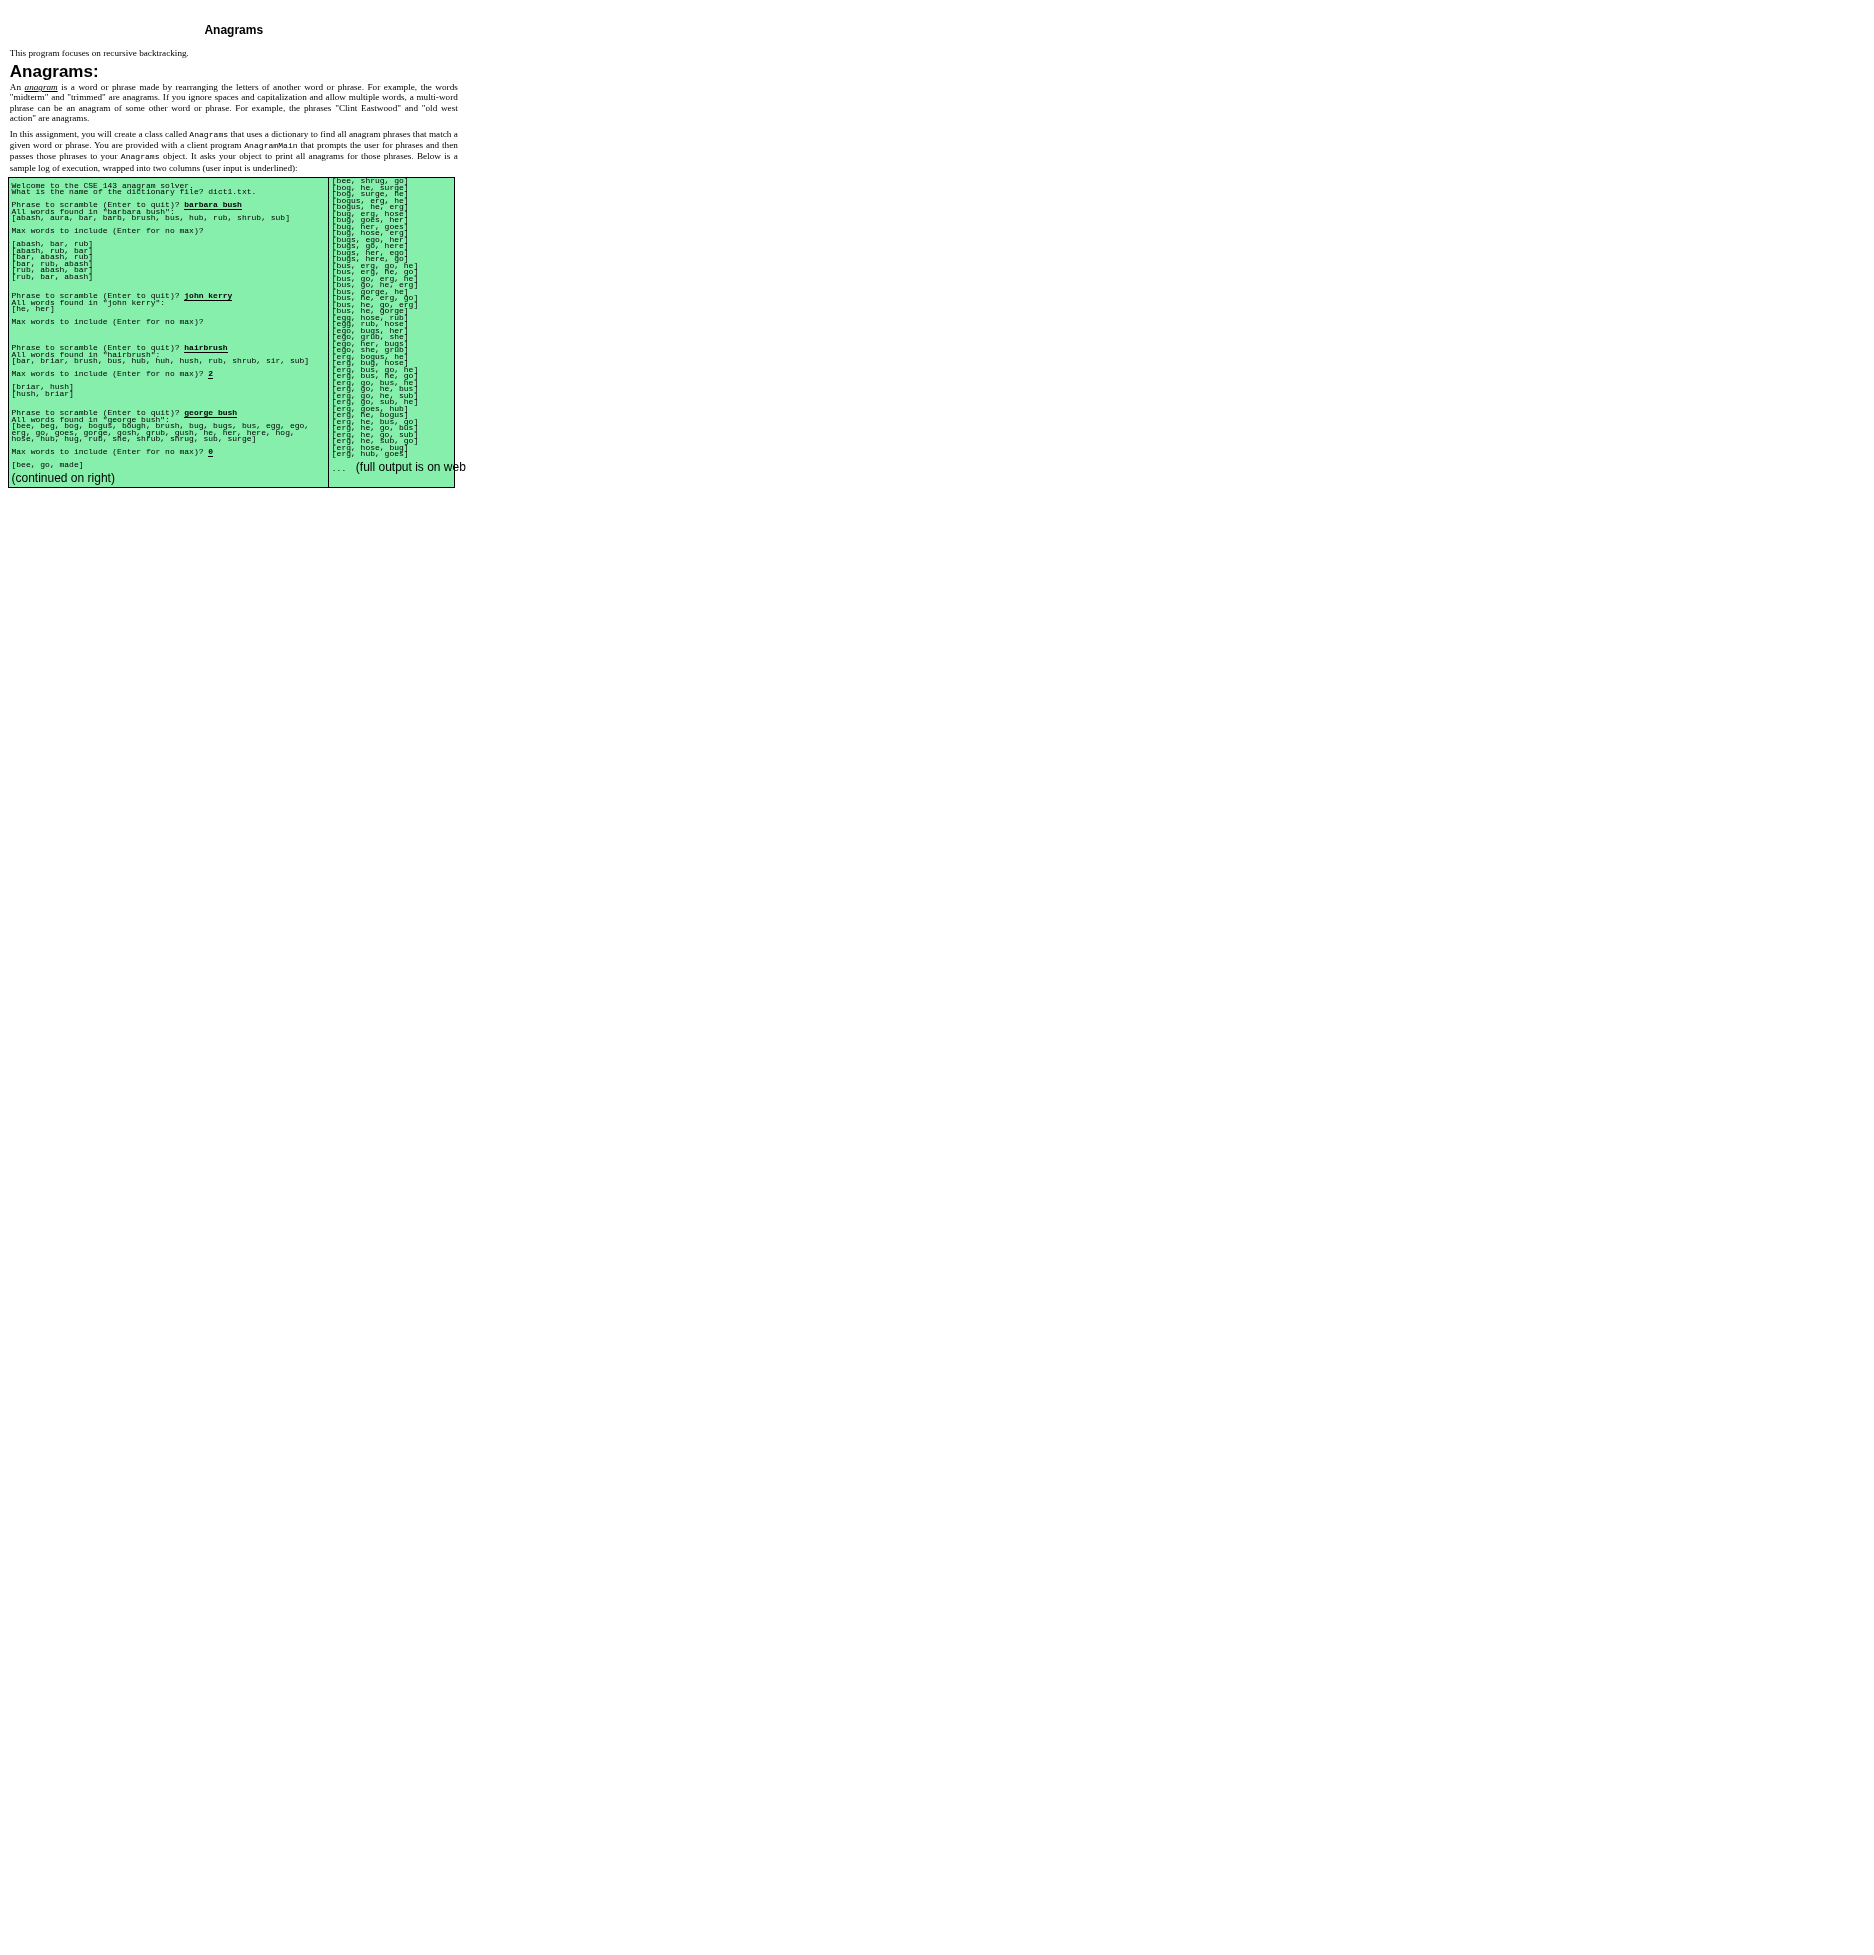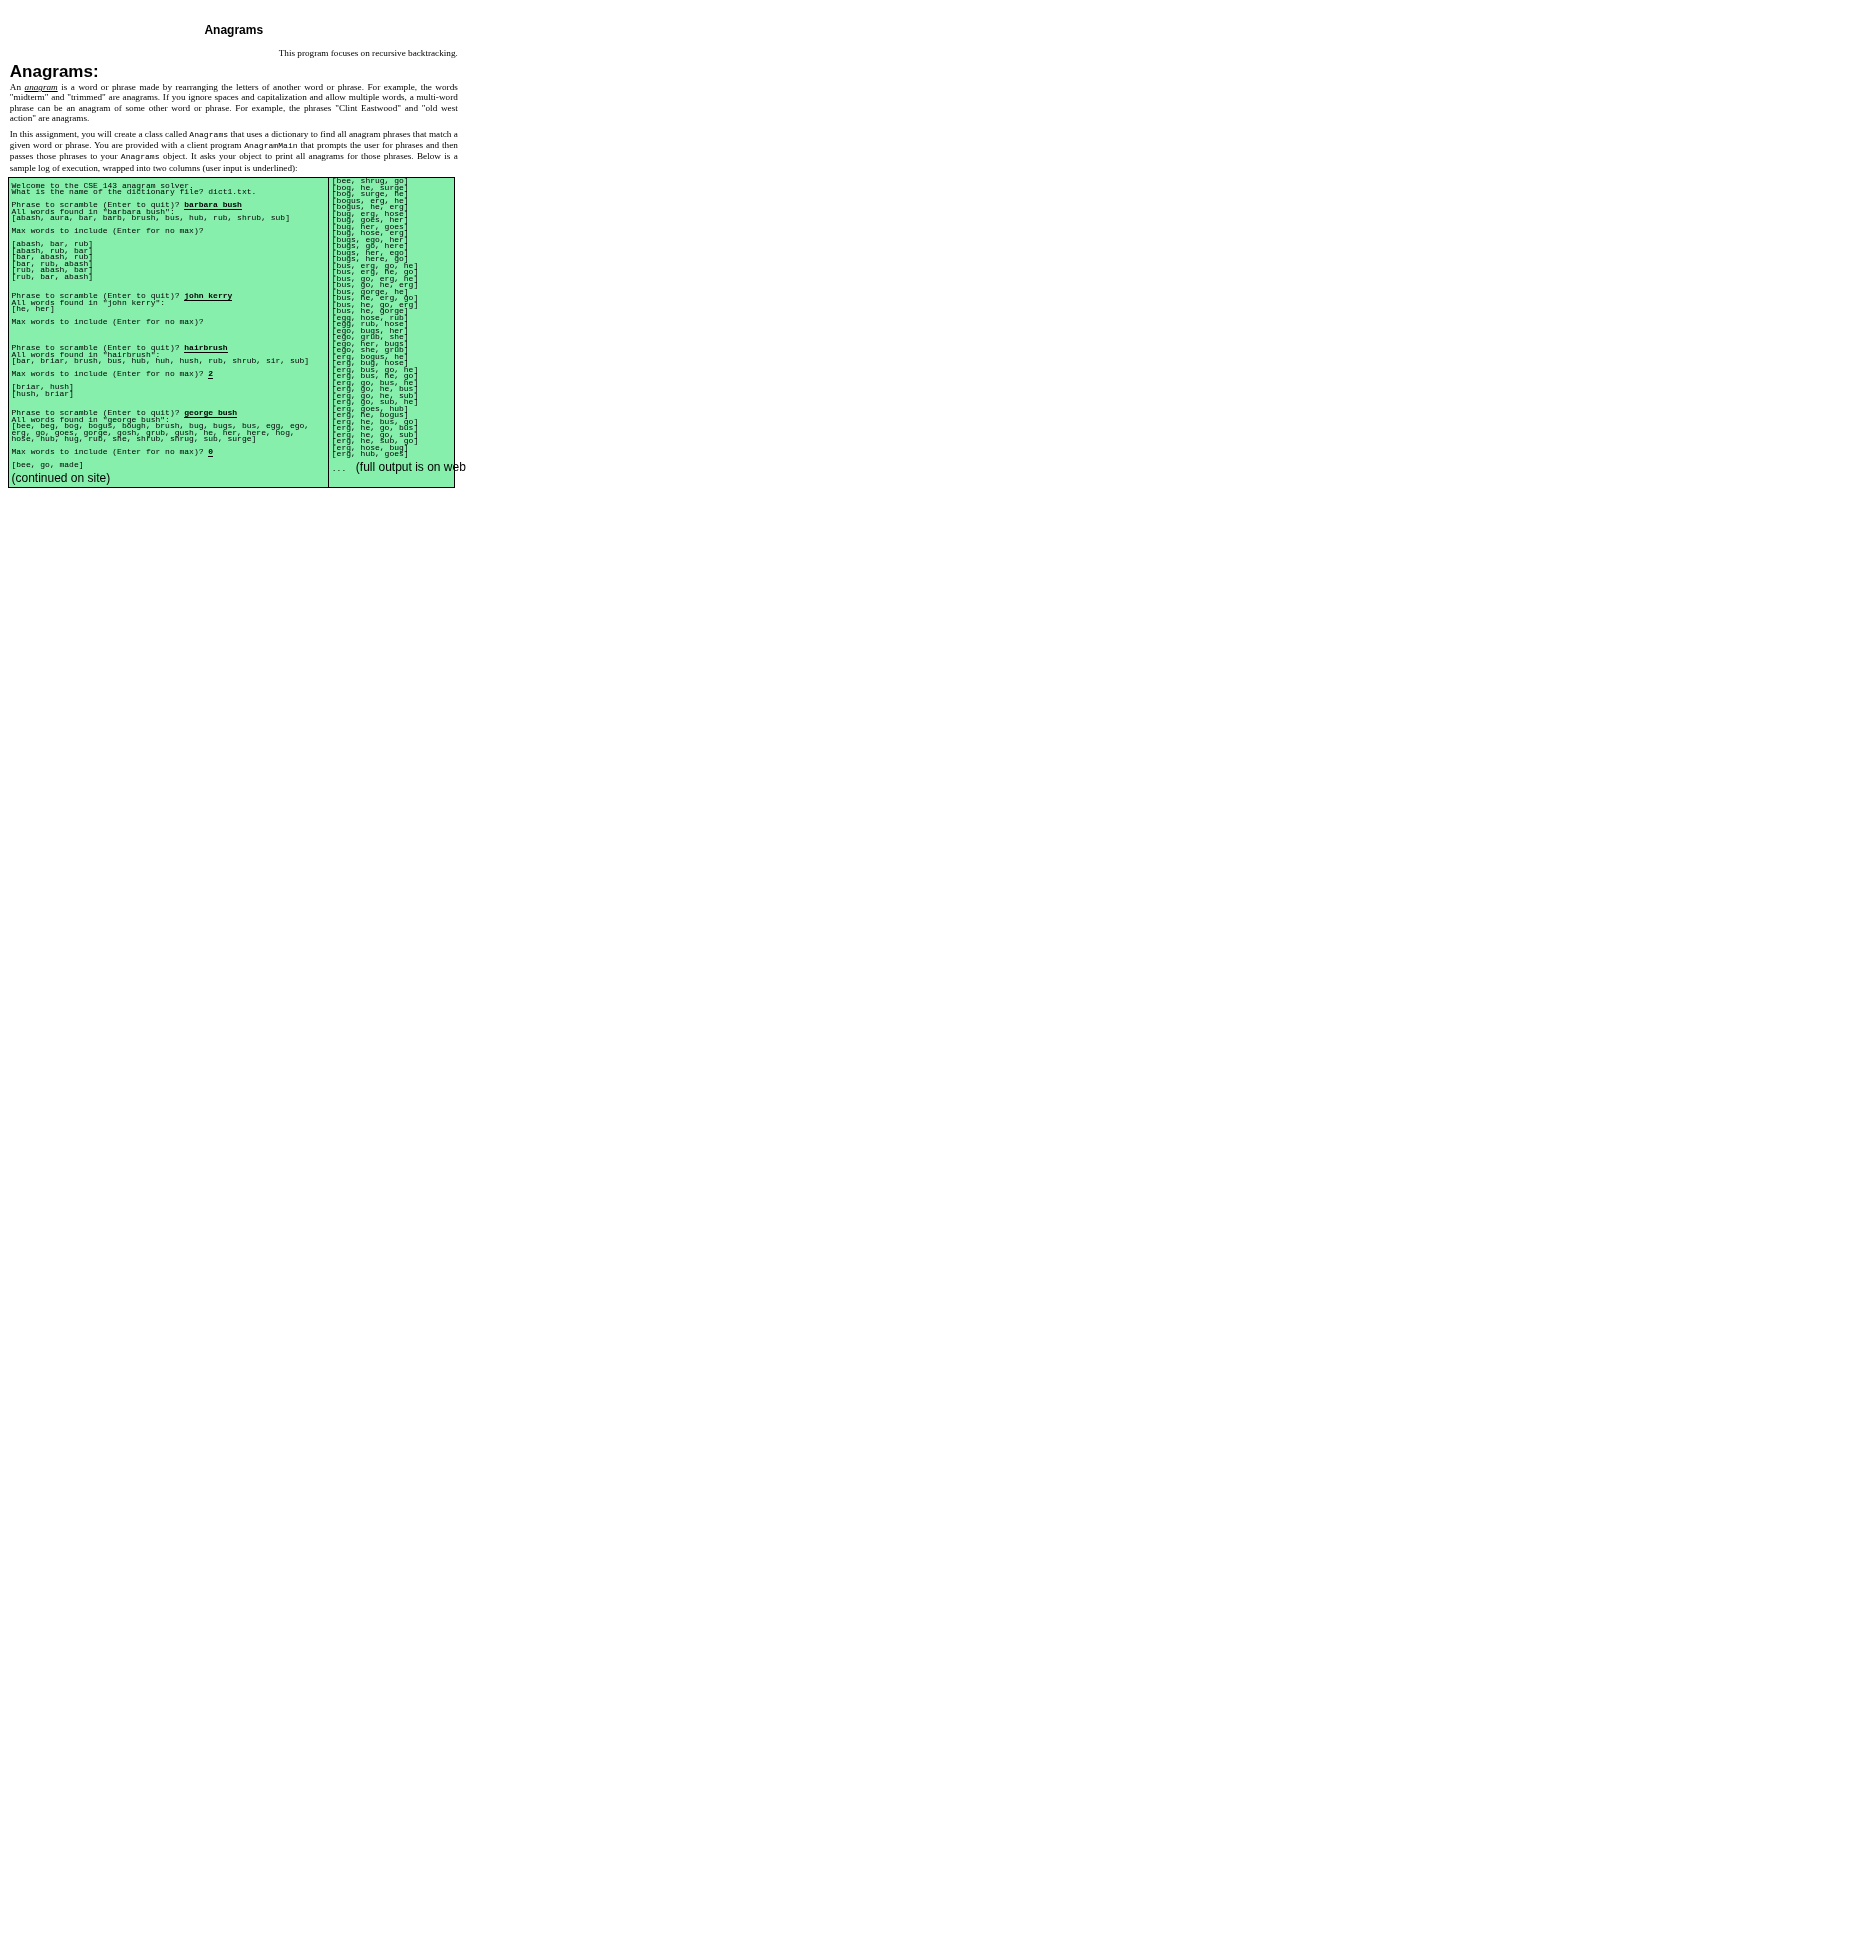--- a/index.html
+++ b/index.html
@@ -1,21 +1,21 @@
 <!DOCTYPE html>
 <html style="font-size:6.3px"><head>
 <meta charset="utf-8">
 <style>
   html,body{margin:0;padding:0;background:#ffffff;color:#000000;}
   body{width:468px;height:502px;font-family:"Liberation Serif",serif;}
   .page{position:relative;width:468px;height:502px;overflow:hidden;margin-top:10px;}
   .inner{padding:0 10.2px 0 9.8px;}
   h1.title{margin:14px 0 0 0;text-align:center;font-family:"Liberation Sans",sans-serif;
            font-weight:bold;font-size:12px;line-height:13.3px;}
-  p.body{font-size:9.2px;line-height:10.2px;margin:0;text-align:right;}
+  p.body{font-size:9.2px;line-height:10.2px;margin:0;}
   p.just{text-align:justify;}
   p.intro{margin-top:10.6px;}
   h2.section{margin:8.2px 0 0 0;font-family:"Liberation Sans",sans-serif;font-weight:bold;
              font-size:17px;line-height:11.7px;}
   p.def{margin-top:4.3px;}
   p.assign{margin-top:5.9px;}
   .mono-inline{font-family:"Liberation Mono",monospace;font-size:0.88em;}
   .console-box{position:relative;margin:4.3px 0 0 -2px;width:445px;height:309px;
                border:0.8px solid #000;background:#86efac;}
   .divider{position:absolute;top:0;bottom:0;left:319px;width:0;border-left:0.8px solid #000;}
@@ -82,21 +82,21 @@
           <div class="cline"><span>Phrase to scramble (Enter to quit)? </span><span class="uin">george bush</span></div>
           <div class="cline"><span>All words found in "george bush":</span></div>
           <div class="cline"><span>[bee, beg, bog, bogus, bough, brush, bug, bugs, bus, egg, ego,</span></div>
           <div class="cline"><span>erg, go, goes, gorge, gosh, grub, gush, he, her, here, hog,</span></div>
           <div class="cline"><span>hose, hub, hug, rub, she, shrub, shrug, sub, surge]</span></div>
           <div class="cline">&nbsp;</div>
           <div class="cline"><span>Max words to include (Enter for no max)? </span><span class="uin">0</span></div>
           <div class="cline">&nbsp;</div>
           <div class="cline"><span>[bee, go, made]</span></div>
           <div class="cline">&nbsp;</div>
-          <div class="cline"><span class="sser">(continued on site)</span></div>
+          <div class="cline"><span class="sser">(continued on right)</span></div>
         </div>
       <div class="divider"></div>
       <div class="col col-right" id="col-right">
           <div class="cline"><span>[bee, shrug, go]</span></div>
           <div class="cline"><span>[bog, he, surge]</span></div>
           <div class="cline"><span>[bog, surge, he]</span></div>
           <div class="cline"><span>[bogus, erg, he]</span></div>
           <div class="cline"><span>[bogus, he, erg]</span></div>
           <div class="cline"><span>[bug, erg, hose]</span></div>
           <div class="cline"><span>[bug, goes, her]</span></div>

